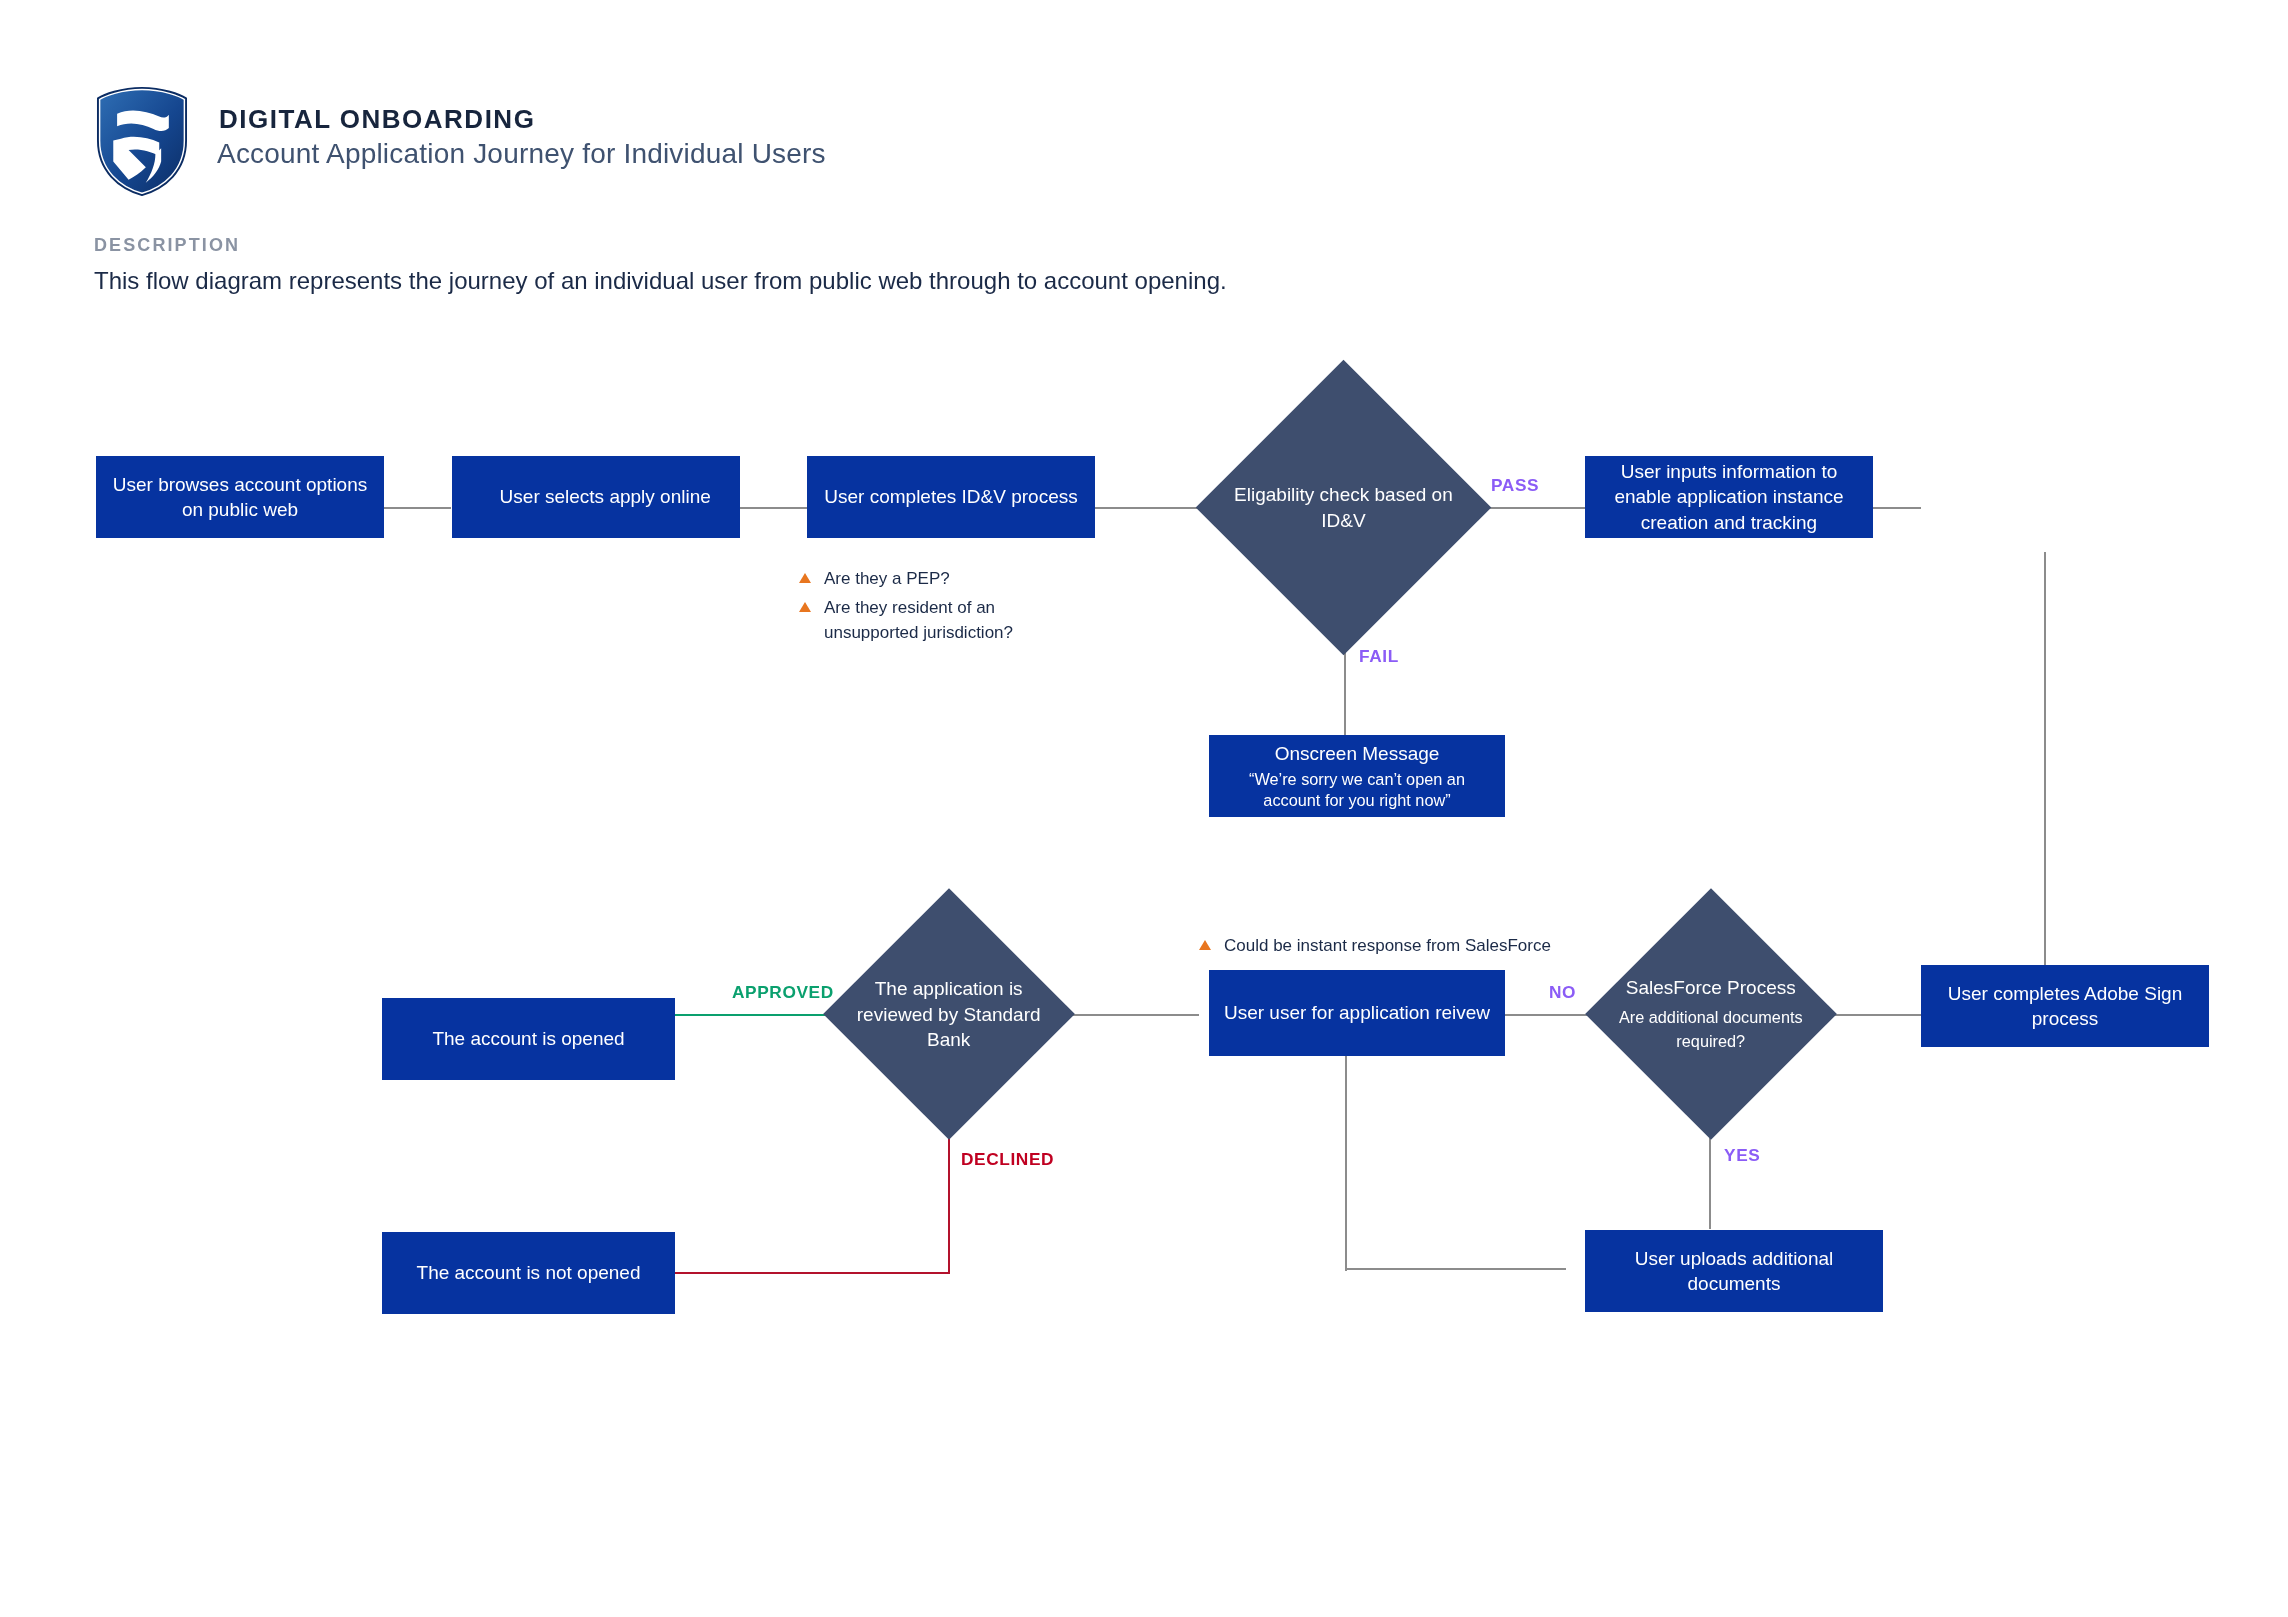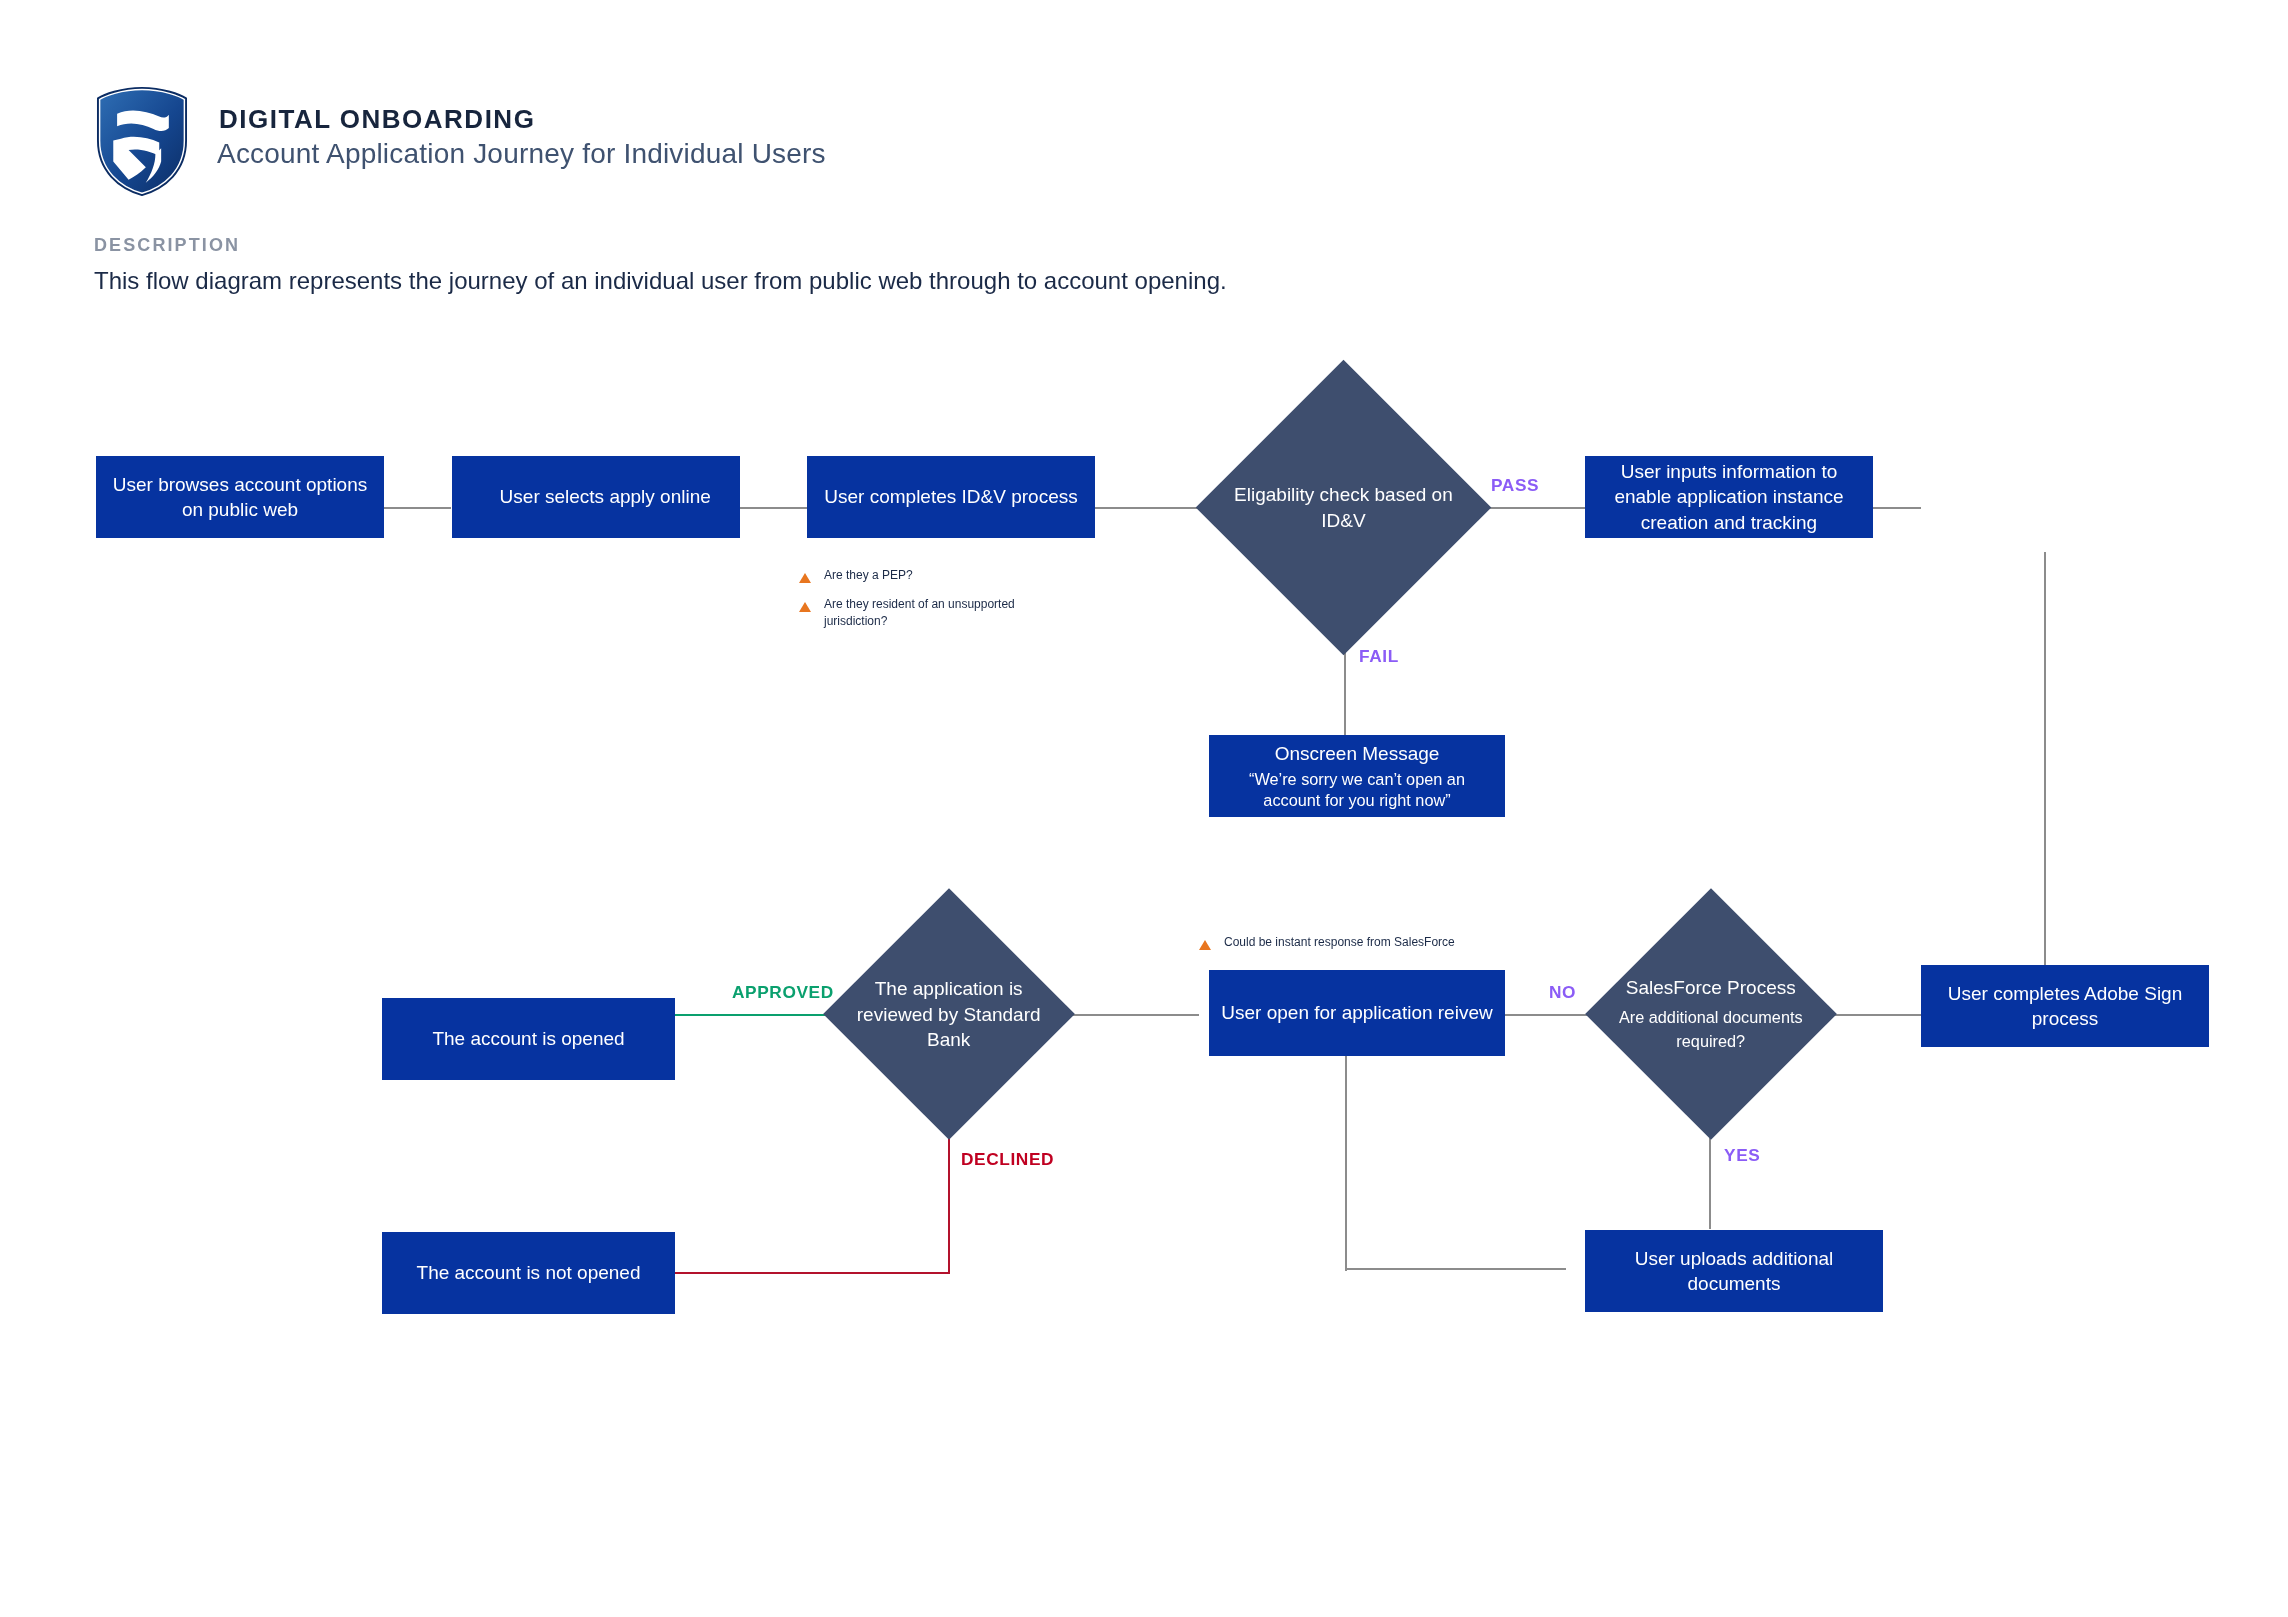--- a/index.html
+++ b/index.html
@@ -132,21 +132,21 @@
     letter-spacing: 0.6px;
     z-index: 4;
     white-space: nowrap;
   }
   .elabel.blue { color: #8b5cf6; }
   .elabel.green { color: #0aa06e; }
   .elabel.red { color: #c00021; }
 
   .note {
     position: absolute;
-    font-size: 12px;
+    font-size: 17px;
     color: #1b2a47;
     line-height: 1.45;
     z-index: 4;
   }
   .note .tri {
     position: absolute;
     left: 0;
     top: 5.8px;
     width: 0;
     height: 0;
@@ -248,21 +248,21 @@
       <span>SalesForce Process</span>
       <span class="dsub">Are additional documents required?</span>
     </div>
   </div>
 
   <div class="node" style="left:1585px; top:1230px; width:298px; height:82px;">
     <span>User uploads additional documents</span>
   </div>
 
   <div class="node" style="left:1209px; top:970px; width:296px; height:86px;">
-    <span>User open for application reivew</span>
+    <span>User user for application reivew</span>
   </div>
 
   <div class="diamond" style="left:860px; top:925px; width:178px; height:178px;">
     <div class="dtext" style="width:192px;">
       <span>The application is reviewed by Standard Bank</span>
     </div>
   </div>
 
   <div class="node" style="left:382px; top:998px; width:293px; height:82px;">
     <span>The account is opened</span>

